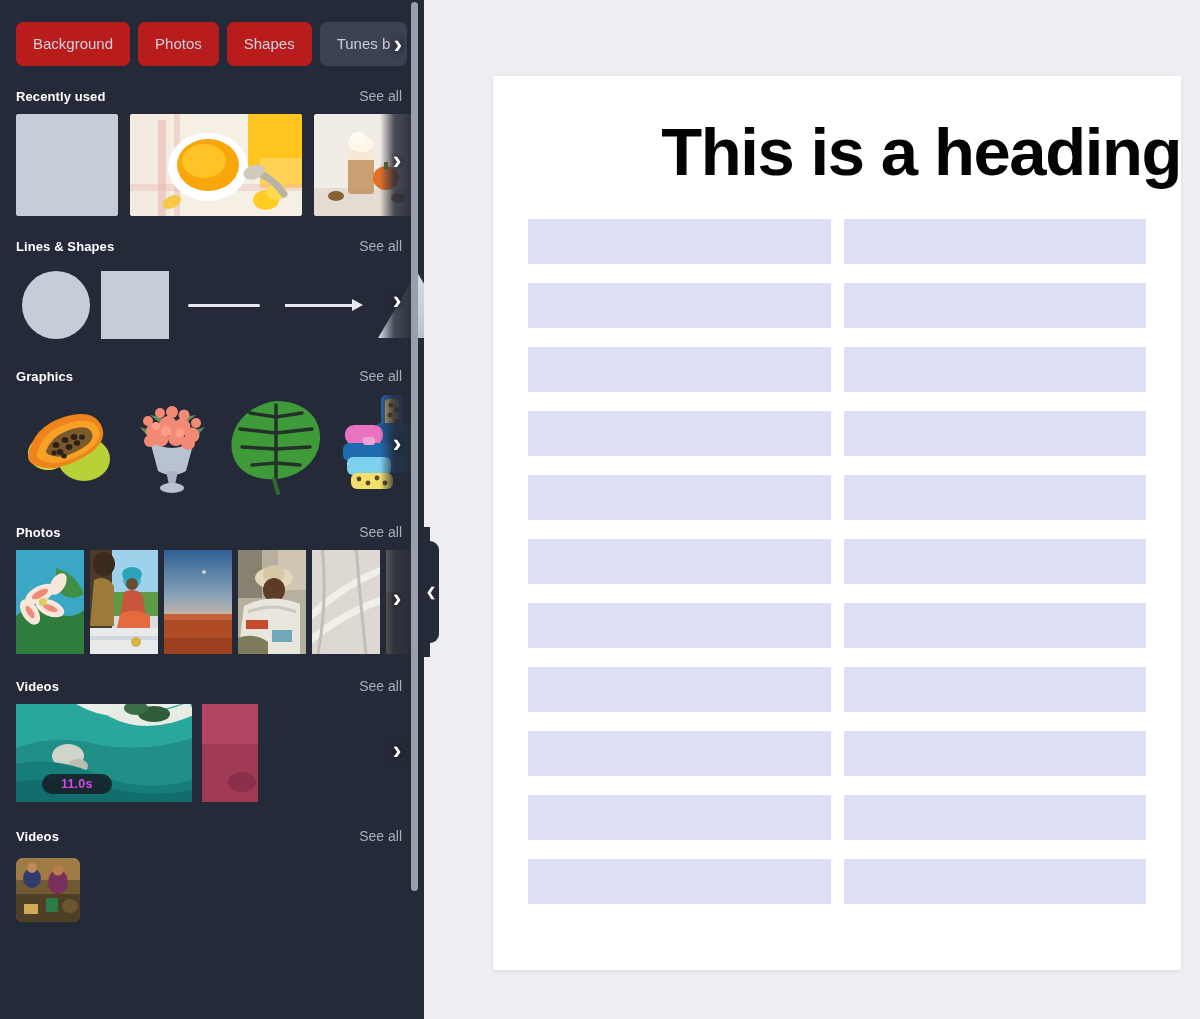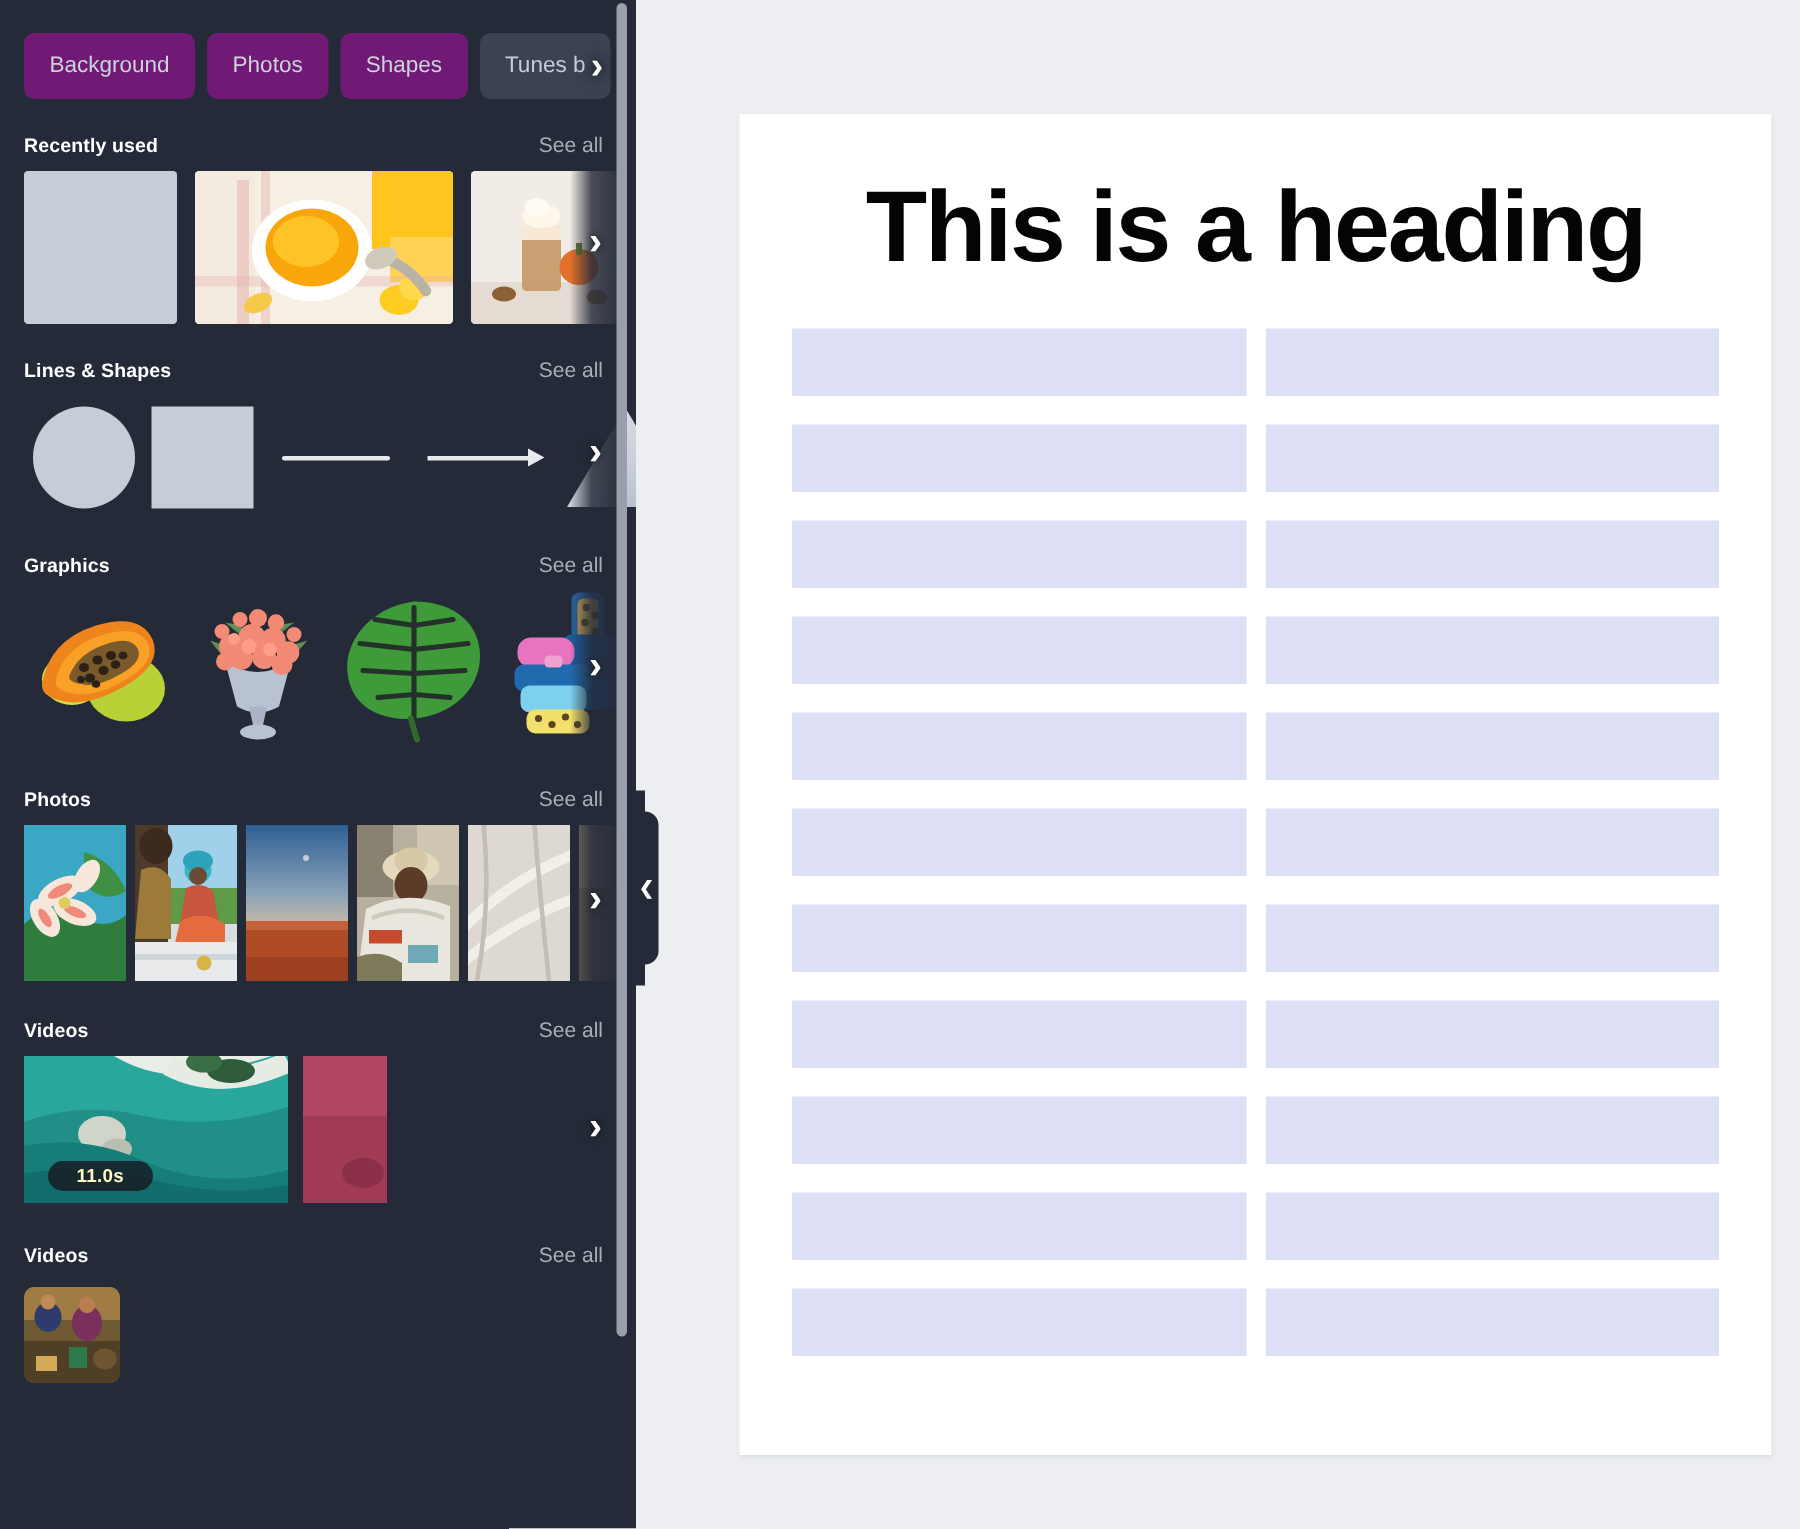--- a/index.html
+++ b/index.html
@@ -27,21 +27,21 @@
 
   
   .chips-row {
     position: relative;
     display: flex; gap: 8px;
     padding: 22px 16px 0 16px;
     height: 66px;
     overflow: hidden;
   }
   .chip {
-    background: #701a75;
+    background: #b91c1c;
     color: #cdd2dd;
     border: none;
     border-radius: 7px;
     font-size: 15px;
     font-family: "Liberation Sans", sans-serif;
     padding: 0 17px;
     height: 44px;
     line-height: 44px;
     white-space: nowrap;
     cursor: pointer;
@@ -150,23 +150,23 @@
   .video-item {
     position: relative;
     flex: 0 0 auto;
     width: 176px; height: 98px;
     overflow: hidden;
     cursor: pointer;
     background: #2f3442;
   }
   .video-item.partial { width: 56px; }
   .dur-badge {
-    position: absolute; left: 16px; bottom: 8px;
+    position: absolute; left: 26px; bottom: 8px;
     background: rgba(22,25,33,.82);
-    color: #fef9c3;
+    color: #d946ef;
     font-size: 12.5px; font-weight: 700;
     padding: 3px 19px;
     border-radius: 11px;
     letter-spacing: .2px;
   }
 
   
   .audio-row {
     display: flex; gap: 14px; align-items: flex-start;
     padding: 14px 16px 0 16px;
@@ -223,21 +223,21 @@
     height: 1019px;
   }
   #page {
     position: absolute;
     left: 69px; top: 76px;
     width: 688px; height: 894px;
     background: #ffffff;
     box-shadow: 0 1px 3px rgba(40,48,70,.10);
   }
   #page-heading {
-    text-align: center;
+    text-align: right;
     font-size: 67px;
     font-weight: 700;
     color: #040404;
     letter-spacing: -1.4px;
     padding-top: 38px;
     line-height: 1.12;
     font-family: "Liberation Sans", sans-serif;
   }
   #placeholder-grid {
     display: grid;

